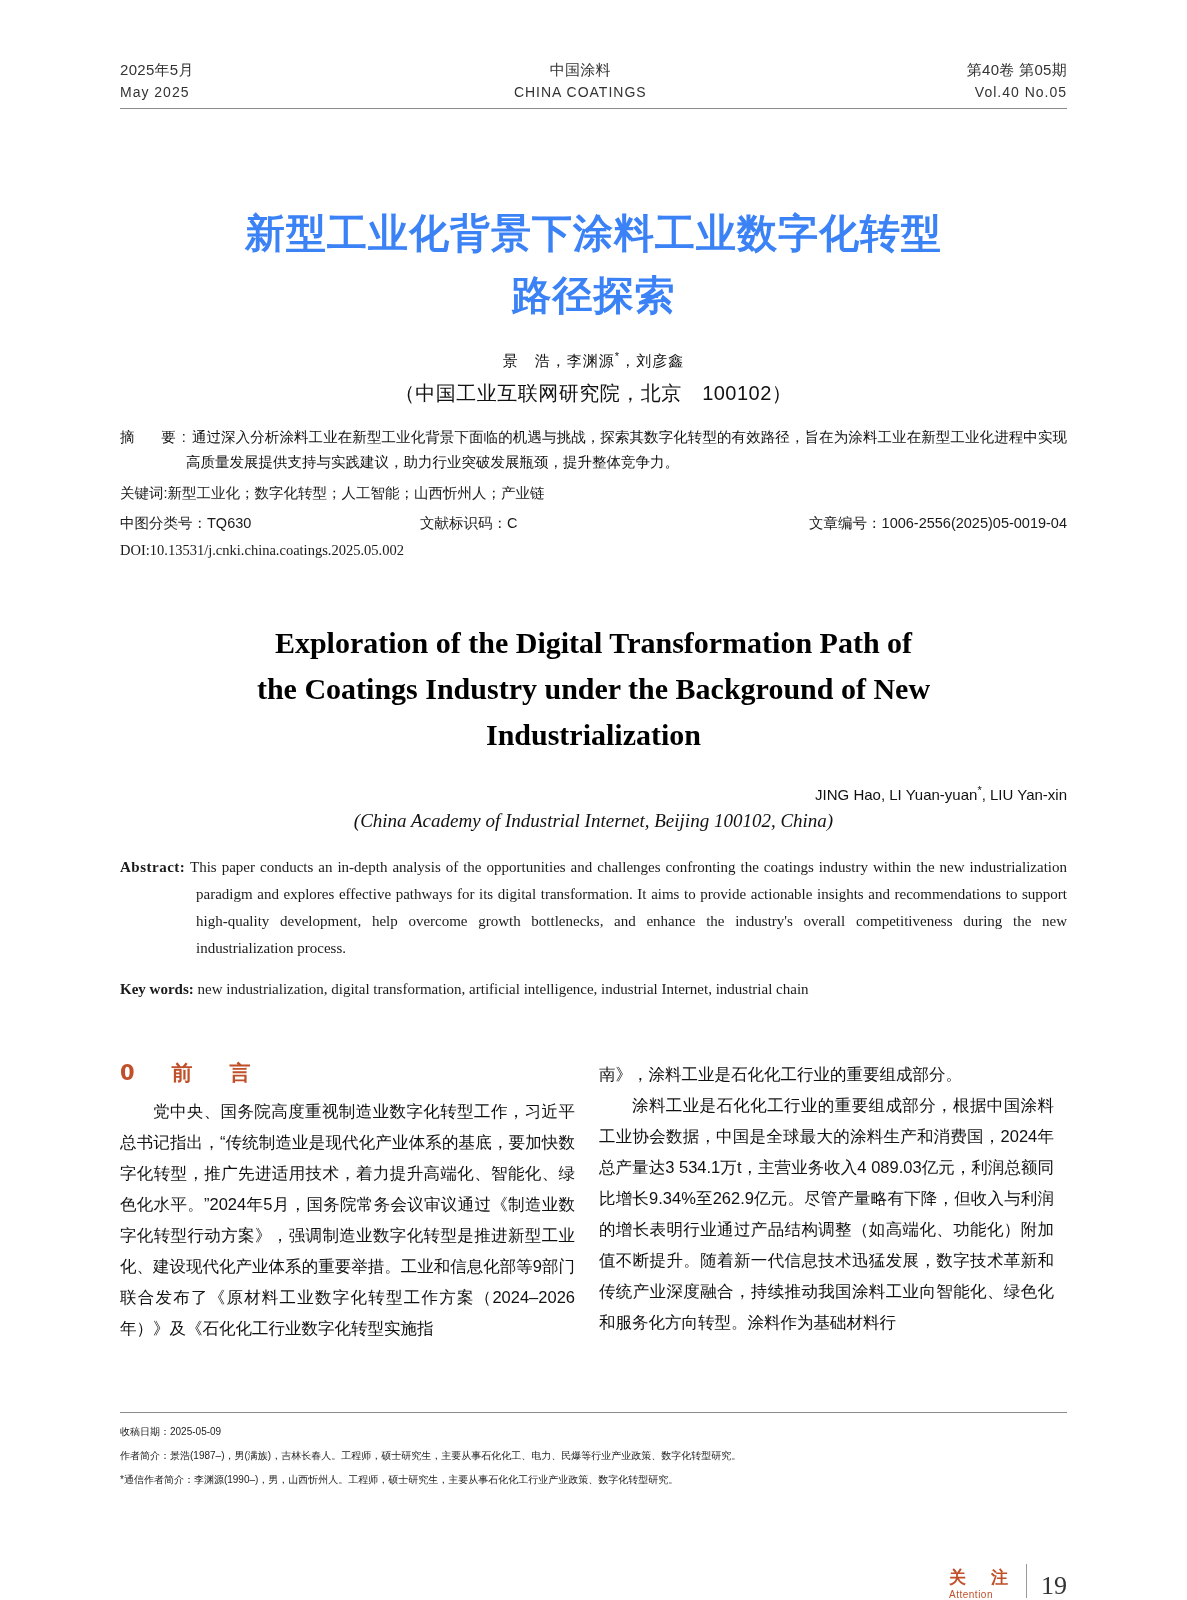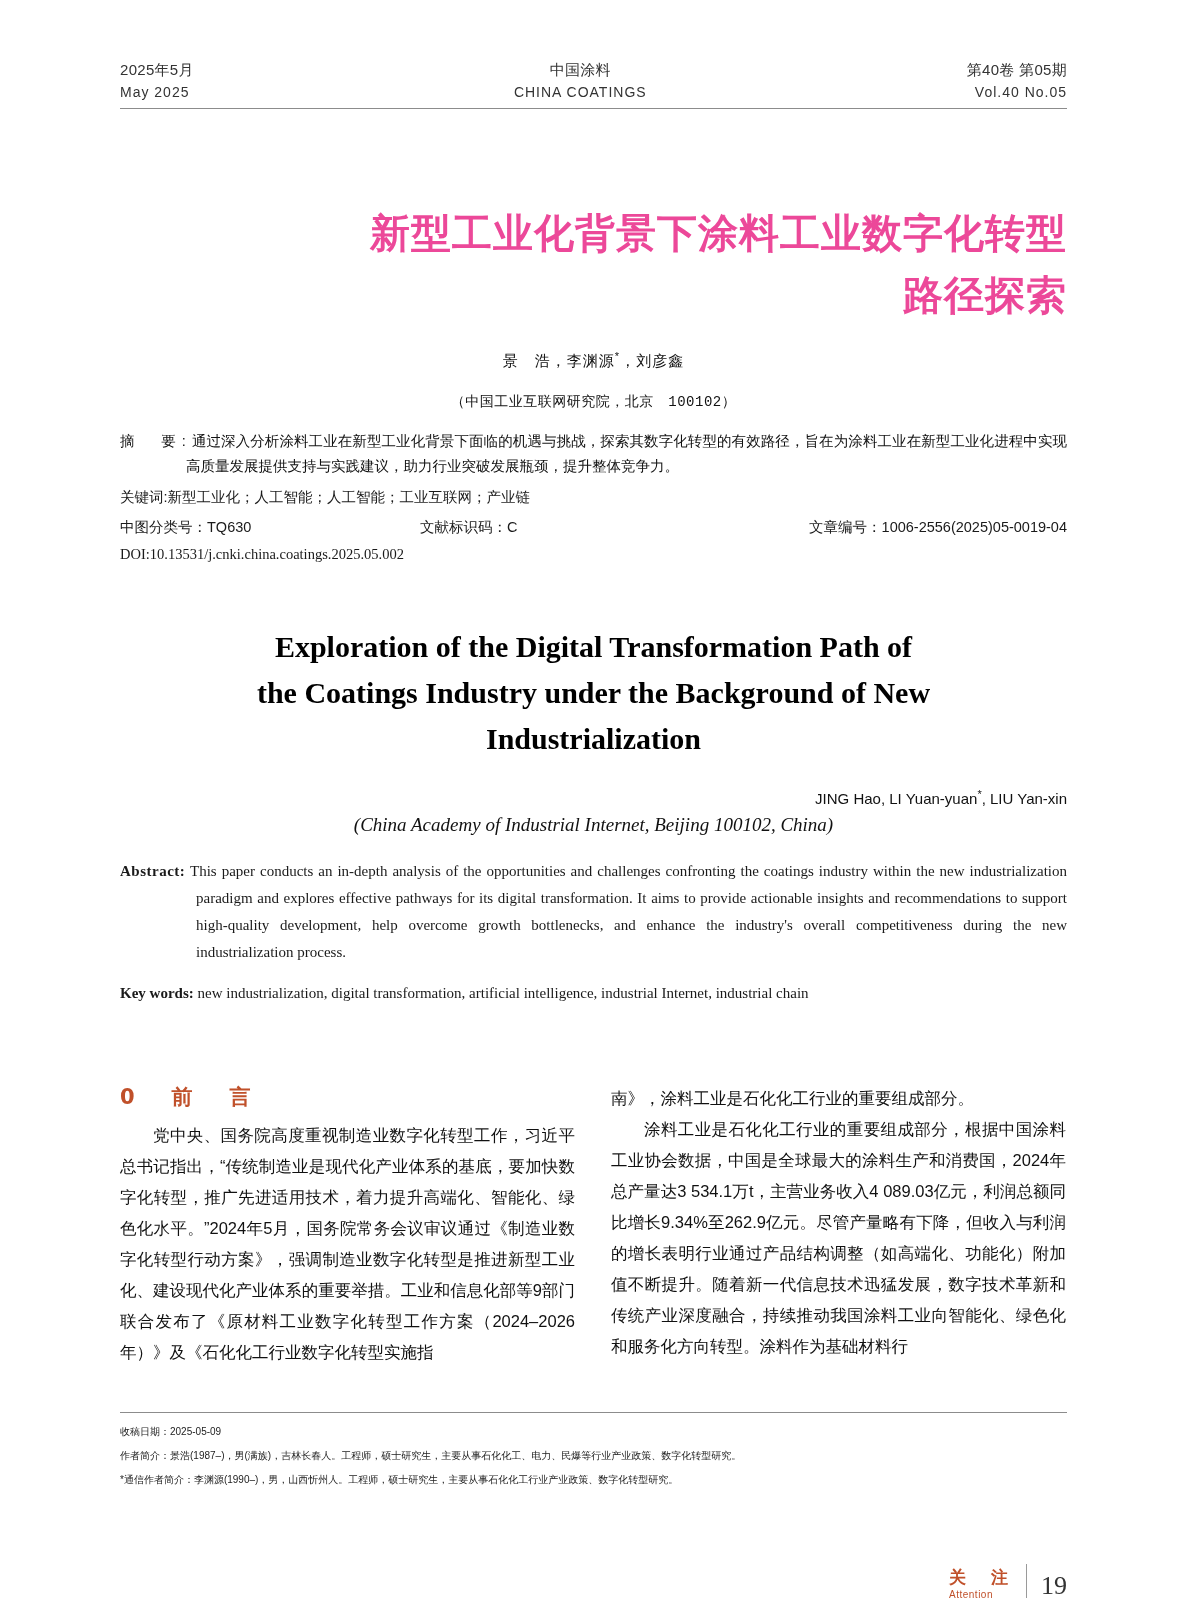--- a/index.html
+++ b/index.html
@@ -47,43 +47,43 @@
   .runhead .cn { font-size: 15px; }
   .runhead .en { font-size: 14px; letter-spacing: 1px; }
   .rule {
     border-bottom: 1px solid #8c8c8c;
     margin-top: 4px;
   }
 
   
   .cn-title {
     margin-top: 92px;
-    text-align: right;
+    text-align: center;
     font-family: "DejaVu Sans", sans-serif;
     font-weight: bold;
     font-size: 40px;
     line-height: 62px;
-    color: #ec4899;
+    color: #3b82f6;
     letter-spacing: 1px;
   }
 
   .cn-authors {
     margin-top: 24px;
     text-align: center;
     font-family: "Liberation Sans", sans-serif;
     font-size: 15px;
     color: #111;
     letter-spacing: 1px;
   }
   .cn-authors sup { font-size: 11px; }
   .cn-affil {
-    margin-top: 22px;
-    text-align: center;
-    font-family: Liberation Mono, monospace;
-    font-size: 14px;
+    margin-top: 9px;
+    text-align: center;
+    font-family: Liberation Sans, sans-serif;
+    font-size: 20px;
     color: #111;
     letter-spacing: 0.5px;
   }
 
   
   .cn-abs {
     margin-top: 18px;
     font-family: "Liberation Sans", sans-serif;
     font-size: 14.5px;
     line-height: 25px;
@@ -160,23 +160,23 @@
     font-family: "Liberation Serif", serif;
     font-size: 15px;
     line-height: 27px;
     padding-left: 76px;
     text-indent: -76px;
   }
   .en-kw .lbl { font-weight: bold; }
 
   
   .body-cols {
-    margin-top: 76px;
+    margin-top: 56px;
     display: flex;
-    gap: 36px;
+    gap: 24px;
   }
   .col-box { width: 455px; }
   .sec-head {
     font-family: "DejaVu Sans", sans-serif;
     font-weight: bold;
     font-size: 21px;
     color: #c0502a;
     letter-spacing: 8px;
     margin-bottom: 9px;
   }
@@ -281,21 +281,21 @@
 
   <div class="cn-authors">
     <span>景　浩，李渊源</span><sup>*</sup><span>，刘彦鑫</span>
   </div>
   <div class="cn-affil">（中国工业互联网研究院，北京　100102）</div>
 
   <div class="cn-abs">
     <p class="hang"><span class="lbl">摘　要:</span><span>通过深入分析涂料工业在新型工业化背景下面临的机遇与挑战，探索其数字化转型的有效路径，旨在为涂料工业在新型工业化进程中实现高质量发展提供支持与实践建议，助力行业突破发展瓶颈，提升整体竞争力。</span></p>
   </div>
   <div class="cn-keywords">
-    <span>关键词:</span><span>新型工业化；人工智能；人工智能；工业互联网；产业链</span>
+    <span>关键词:</span><span>新型工业化；数字化转型；人工智能；山西忻州人；产业链</span>
   </div>
 
   <div class="clc-row">
     <div class="c1">中图分类号：TQ630</div>
     <div class="c2">文献标识码：C</div>
     <div class="c3">文章编号：1006-2556(2025)05-0019-04</div>
   </div>
   <div class="doi">DOI:10.13531/j.cnki.china.coatings.2025.05.002</div>
 
   <div class="en-title">

